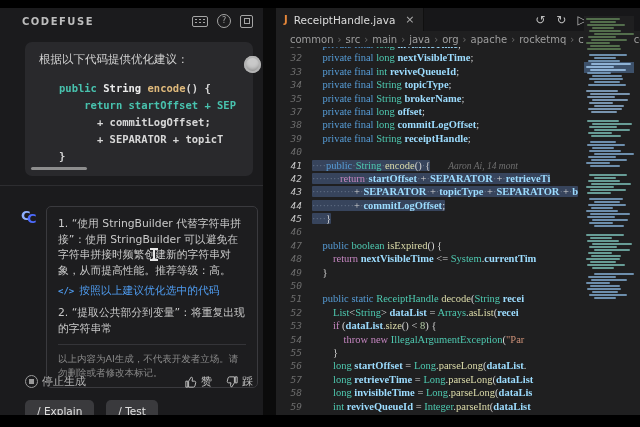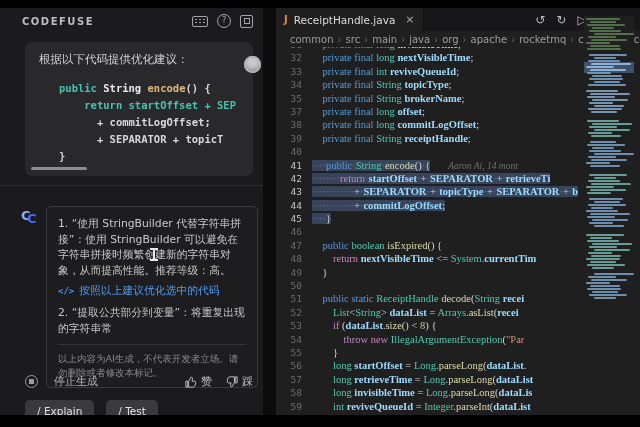--- a/index.html
+++ b/index.html
@@ -32,21 +32,21 @@
   .avatar-ai{position:absolute;left:20px;top:198px;width:20px;height:20px;}
   .aibox{position:absolute;left:46px;top:198px;width:212px;border:1px solid #3a3a3e;border-radius:5px;
          padding:9px 11px 8px 11px;box-sizing:border-box;background:#1d1d1f;}
   .aitext{font-size:10.8px;line-height:15.5px;color:#c9c9c9;}
   .ailink{margin-top:6px;font-size:10.8px;color:#4f9cf0;display:flex;align-items:center;gap:5px;cursor:pointer;}
   .ailink .lk-ic{font-family:"DejaVu Sans Mono",monospace;font-size:9px;font-weight:bold;}
   .aitext2{margin-top:7px;font-size:10.8px;line-height:15.5px;color:#c9c9c9;}
   .disclaimer{margin-top:8px;padding-top:7px;border-top:1px solid #343438;font-size:9.5px;line-height:13.5px;color:#8a8a8a;}
 
   .stoprow{position:absolute;left:0;top:366px;width:263px;height:18px;}
-  .stopbtn{position:absolute;left:25px;top:0;display:flex;align-items:center;gap:16px;color:#b5b5b5;font-size:11px;cursor:pointer;}
+  .stopbtn{position:absolute;left:25px;top:0;display:flex;align-items:center;gap:4px;color:#b5b5b5;font-size:11px;cursor:pointer;}
   .icon-stop{width:11px;height:11px;border:1px solid #9a9a9a;border-radius:50%;position:relative;}
   .icon-stop::after{content:"";position:absolute;left:3px;top:3px;width:5px;height:5px;background:#9a9a9a;}
   .votes{position:absolute;right:10px;top:0;display:flex;align-items:center;gap:14px;color:#c5c5c5;font-size:11px;}
   .vote{display:flex;align-items:center;gap:4px;cursor:pointer;}
   .vote svg{display:block;}
 
   .qa{position:absolute;left:25px;top:392px;display:flex;gap:12px;}
   .pill{background:#3a3a3d;color:#e0e0e0;border:none;border-radius:5px;font-size:10.5px;
         font-family:inherit;padding:4px 12px;height:21px;cursor:pointer;}
 
@@ -67,21 +67,21 @@
   .ticon{color:#bdbdbd;font-size:12px;line-height:1;cursor:pointer;}
 
   .bcrumb{position:absolute;left:14px;top:23px;height:16px;display:flex;align-items:center;font-size:10px;color:#9e9e9e;white-space:nowrap;}
   .bc-sep{color:#6b6b6b;margin:0 4px;font-size:10px;}
   .bc-item{cursor:pointer;}
 
   #codearea{position:absolute;left:0;top:39px;width:364px;height:368px;overflow:hidden;}
   #codelines{margin-top:-9px;}
   .crow{display:flex;height:13.4px;line-height:13.4px;
         font-family:"DejaVu Sans Mono","Liberation Mono",monospace;font-size:10.5px;}
-  .gut{flex:0 0 26px;width:26px;text-align:right;color:#6d6d6d;padding-right:10px;font-size:9.5px;}
+  .gut{flex:0 0 26px;width:26px;text-align:right;color:#6d6d6d;padding-right:10px;font-size:9.5px;font-style:italic;}
   .selrow .gut{color:#c6c6c6;}
   .cline{white-space:pre;font-family:Liberation Serif, serif;}
   .selwrap{background:#37445c;border-radius:1px;}
   .blame{font-style:italic;color:#707070;font-size:9.5px;margin-left:18px;white-space:nowrap;}
 
   .tk-k{color:#569cd6;} .tk-c{color:#c586c0;} .tk-t{color:#4ec9b0;} .tk-f{color:#dcdcaa;}
   .tk-v{color:#9cdcfe;font-weight:bold;} .tk-p{color:#d4d4d4;} .tk-s{color:#ce9178;}
   .tk-n{color:#b5cea8;} .tk-w{color:#66738a;}
   .tk-ck{color:#48c2ae;font-weight:bold;} .tk-ct{color:#eaeaea;font-weight:bold;}
   .tk-cf{color:#e0ba7c;font-weight:bold;} .tk-cp{color:#d8d8d8;font-weight:bold;}

